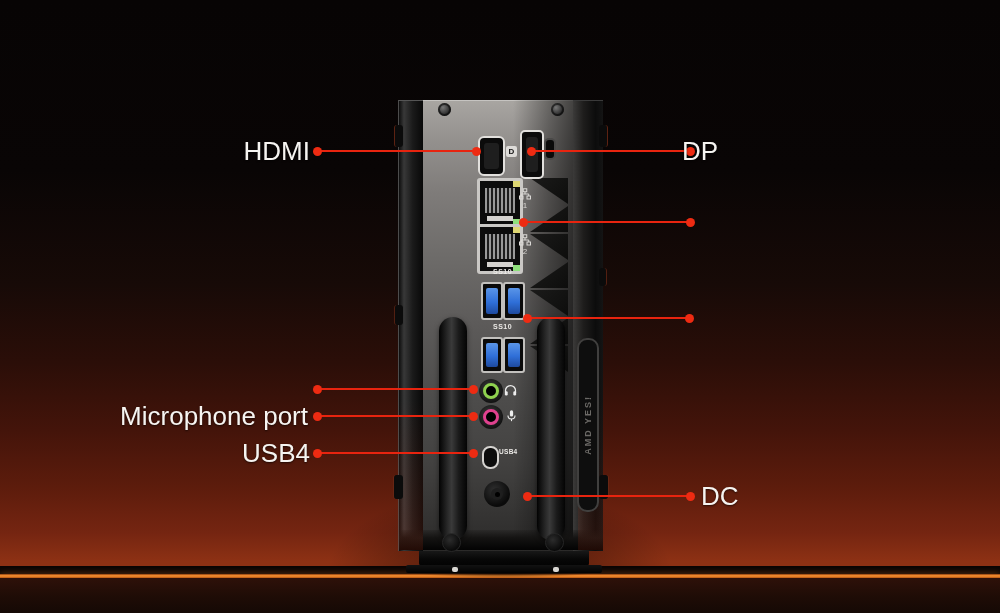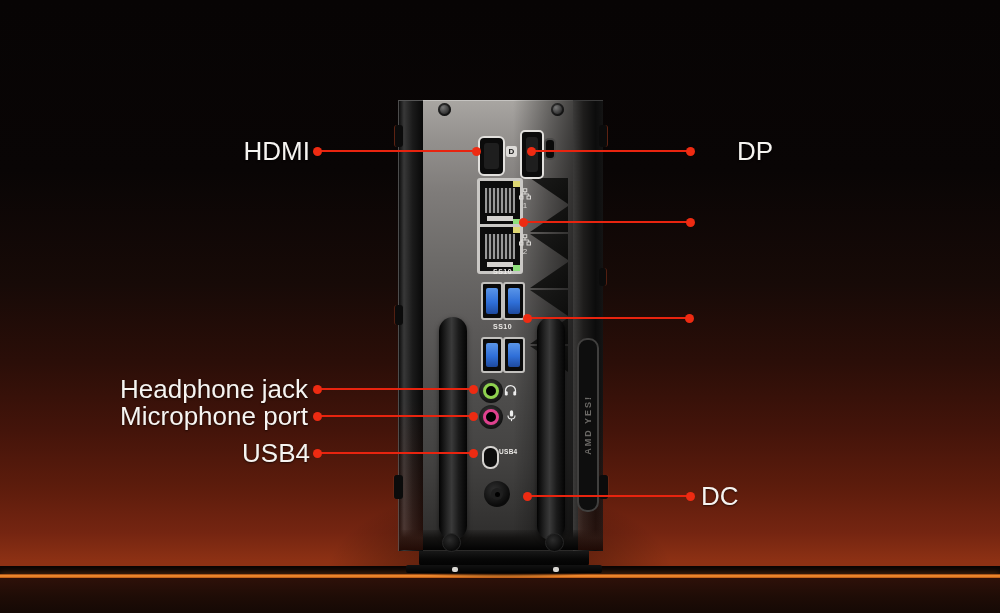--- a/index.html
+++ b/index.html
@@ -144,21 +144,21 @@
   .ld-dp{left:531px;top:150px;width:160px;}
   .ld-lan{left:523px;top:221px;width:168px;}
   .ld-usb32{left:527px;top:317px;width:163px;}
   .ld-hp{left:317px;top:388px;width:157px;}
   .ld-mic{left:317px;top:415px;width:157px;}
   .ld-usb4{left:317px;top:452px;width:157px;}
   .ld-dc{left:527px;top:495px;width:164px;}
 
   .plabel{color:#f6f4f1;font-size:26px;font-weight:500;line-height:28px;
     white-space:nowrap;z-index:7;text-shadow:0 1px 2px rgba(0,0,0,.6);}
-  .lab-hdmi{right:690px;top:137px;} .lab-dp{left:737px;top:137px;}
+  .lab-hdmi{right:690px;top:137px;} .lab-dp{left:682px;top:137px;}
   .lab-lan{left:700px;top:207px;}  .lab-usb32{left:700px;top:303px;}
   .lab-hp{right:692px;top:375px;}  .lab-mic{right:692px;top:402px;}
   .lab-usb4{right:690px;top:439px;}.lab-dc{left:701px;top:482px;}
 </style>
 </head>
 <body>
 
 <div class="stage">
 
   <div class="abs bg-top"></div>
@@ -328,18 +328,17 @@
       <i class="d1"></i>
       <i class="d2"></i>
     </div>
   <div class="abs leader ld-dc">
       <i class="d1"></i>
       <i class="d2"></i>
     </div>
 
   <div class="abs plabel lab-hdmi">HDMI</div>
   <div class="abs plabel lab-dp">DP</div>
-  <div class="abs plabel lab-hp">Headphone jack</div>
   <div class="abs plabel lab-mic">Microphone port</div>
   <div class="abs plabel lab-usb4">USB4</div>
   <div class="abs plabel lab-dc">DC</div>
 
 </div>
 
 </body></html>

